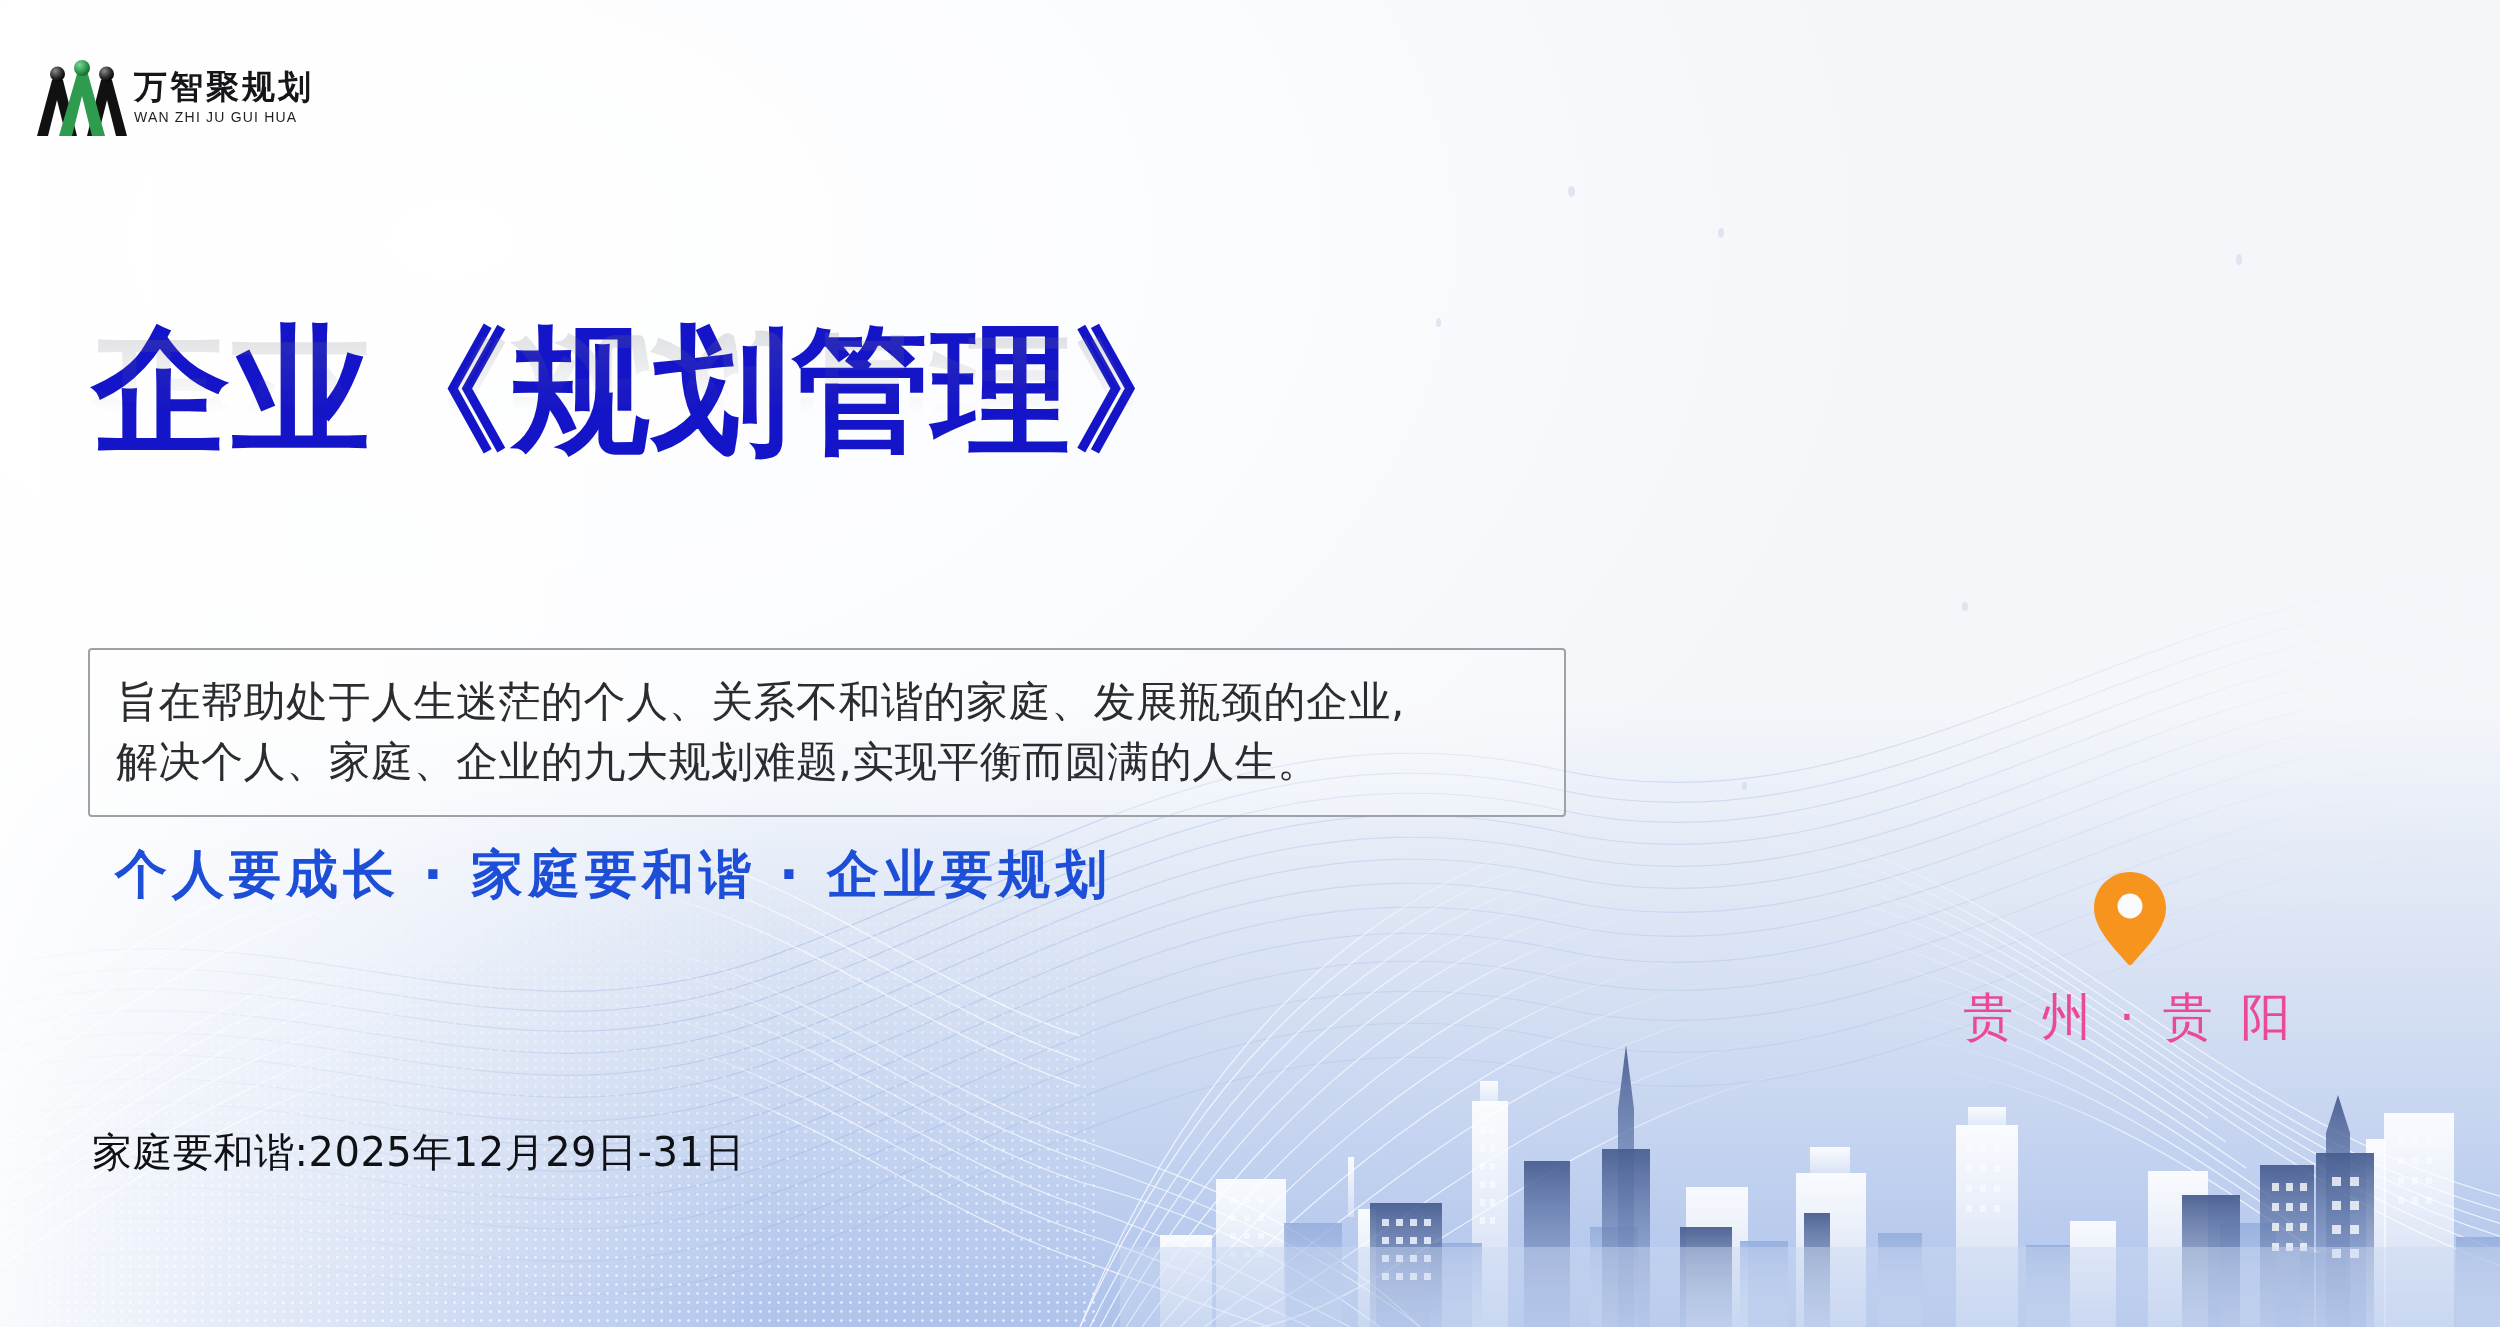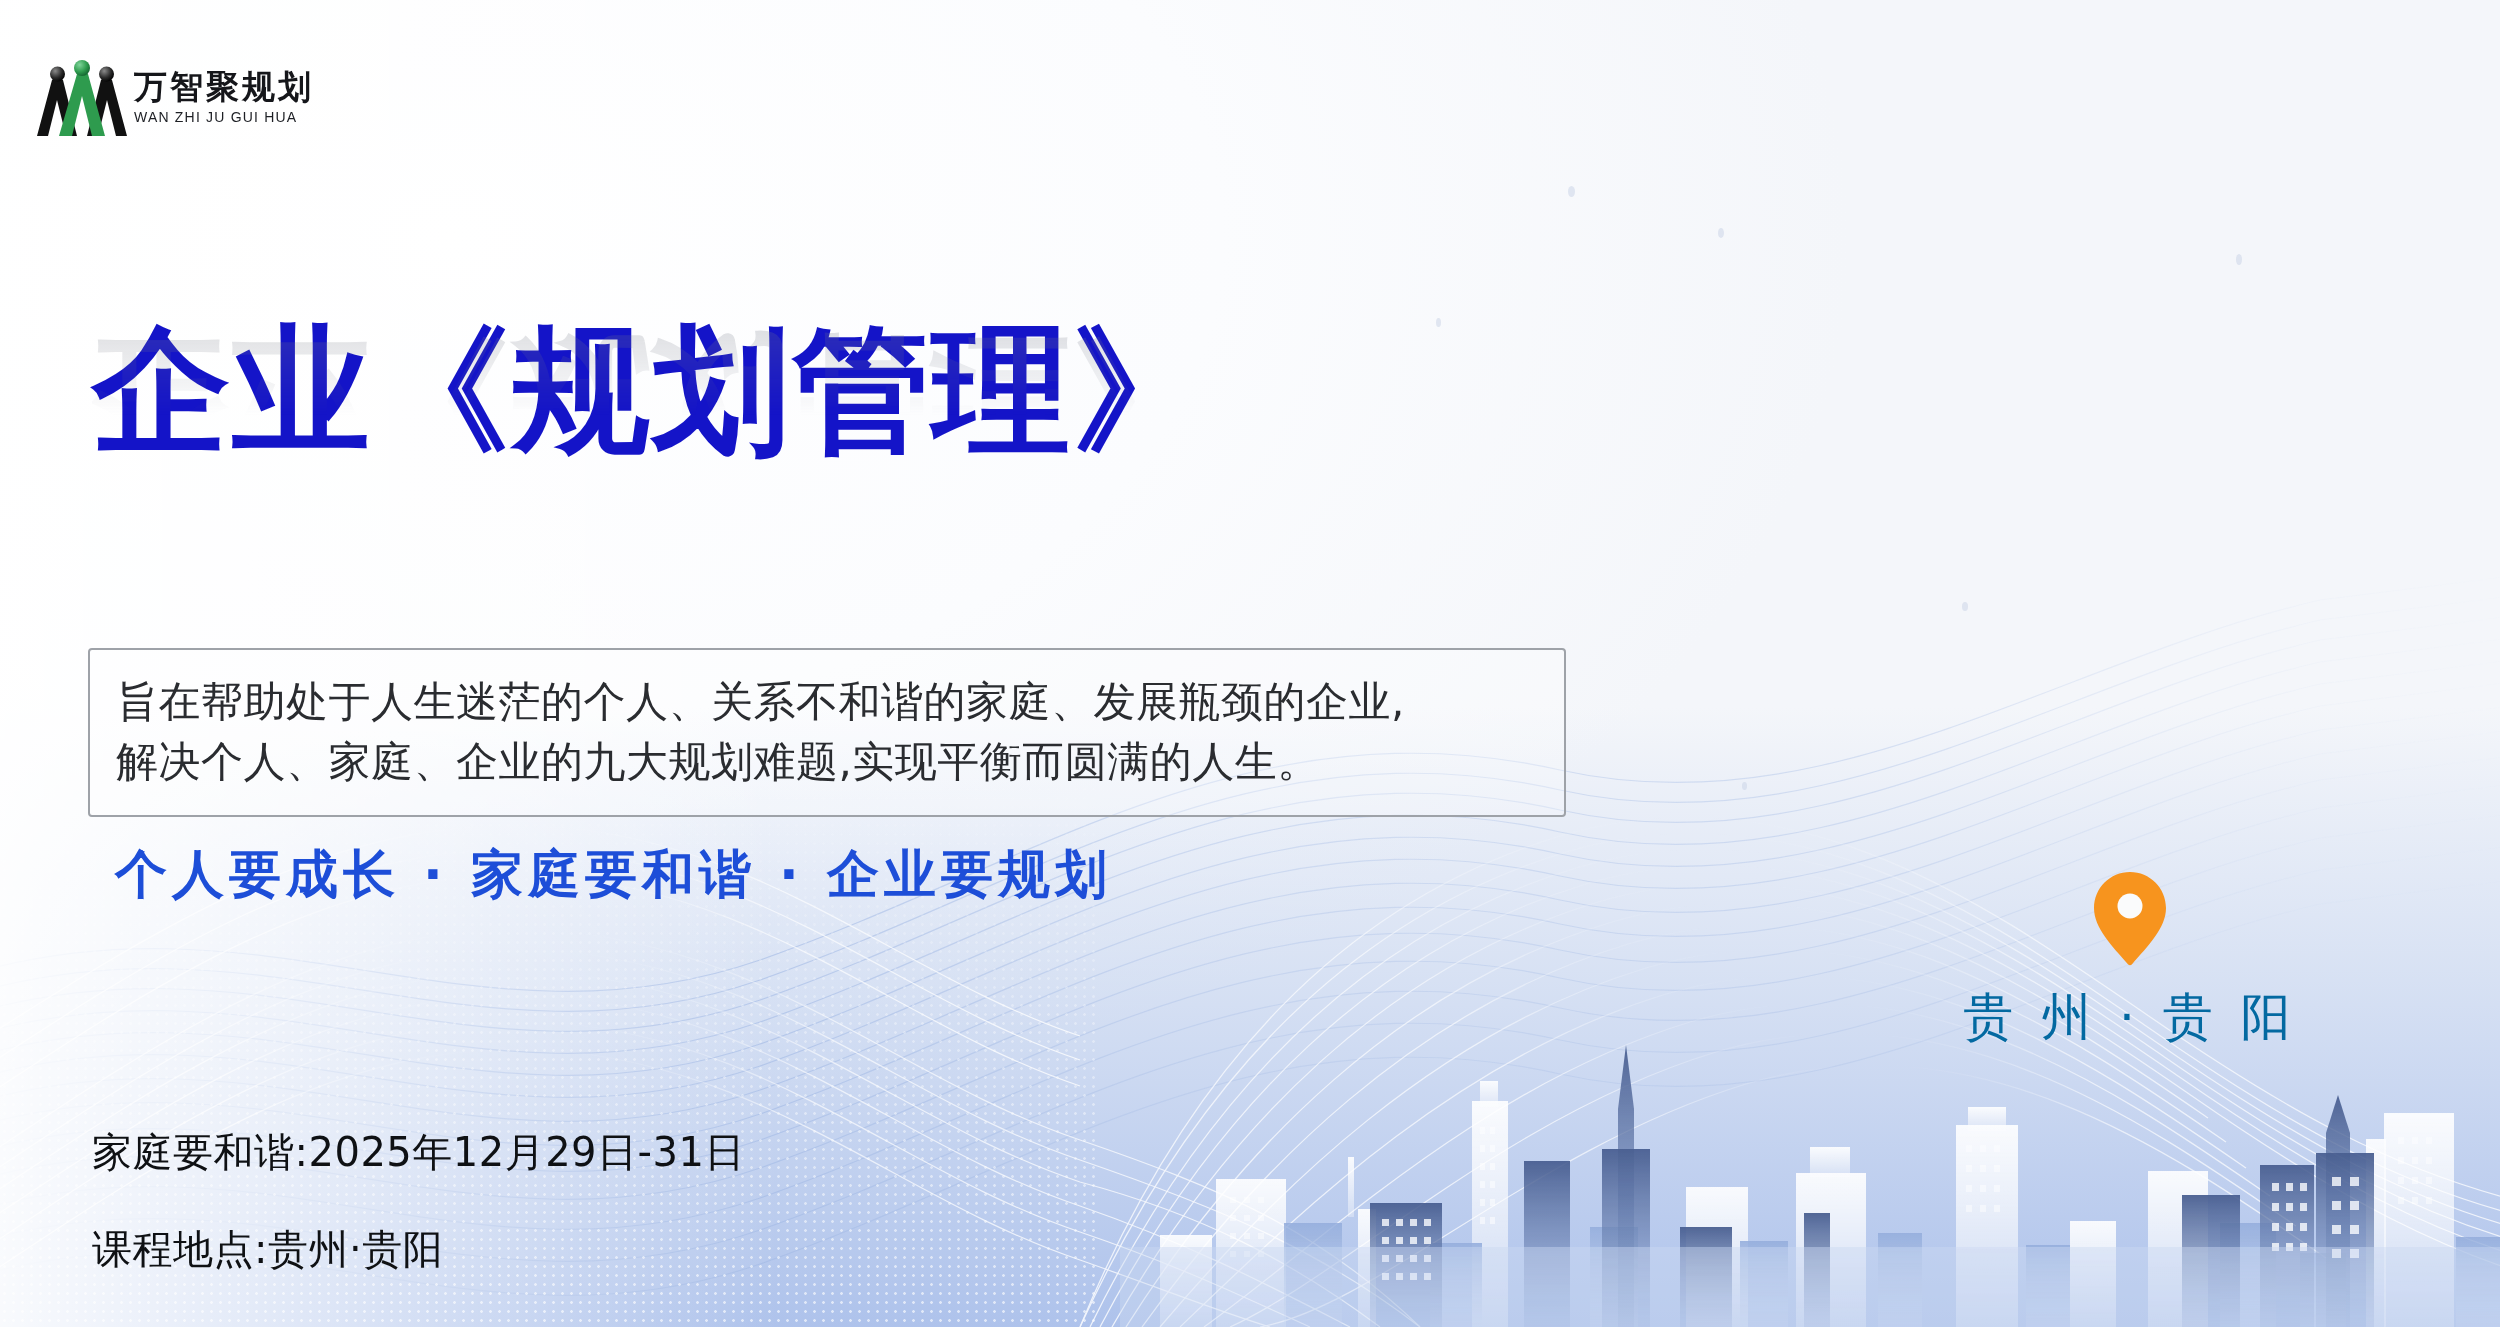--- a/index.html
+++ b/index.html
@@ -191,21 +191,21 @@
     left: 1960px;
     top: 872px;
     width: 340px;
     text-align: center;
   }
   .pin { width: 72px; height: 94px; margin: 0 auto; display: block; }
   .location-label {
     margin-top: 18px;
     font-family: "DejaVu Sans", "Liberation Sans", sans-serif;
     font-size: 50px;
-    color: #0369a1;
+    color: #ec4899;
     letter-spacing: 6px;
     white-space: nowrap;
   }
 </style>
 </head>
 <body>
 
 <div id="poster">
 
   <div class="bg-base"></div>
@@ -491,21 +491,20 @@
 
   <div class="desc-box">
     <div class="desc-line">旨在帮助处于人生迷茫的个人、关系不和谐的家庭、发展瓶颈的企业,</div>
     <div class="desc-line">解决个人、家庭、企业的九大规划难题,实现平衡而圆满的人生。</div>
   </div>
 
   <div class="slogan">个人要成长 · 家庭要和谐 · 企业要规划</div>
 
   <div class="course-info">
     <div class="course-row">家庭要和谐:2025年12月29日-31日</div>
-    <div class="course-row">课程地点:贵州·贵阳</div>
   </div>
 
   <div class="location">
     <svg class="pin" viewBox="0 0 72 94" xmlns="http://www.w3.org/2000/svg">
       <path d="M36,0 C16.1,0 0,16.1 0,36 C0,56 18,74 34.2,92.4 C35.2,93.5 36.8,93.5 37.8,92.4 C54,74 72,56 72,36 C72,16.1 55.9,0 36,0 Z" fill="#F7941E"></path>
       <circle cx="36" cy="34" r="12.5" fill="#FAFBFC"></circle>
     </svg>
     <div class="location-label">贵 州 · 贵 阳</div>
   </div>
 

